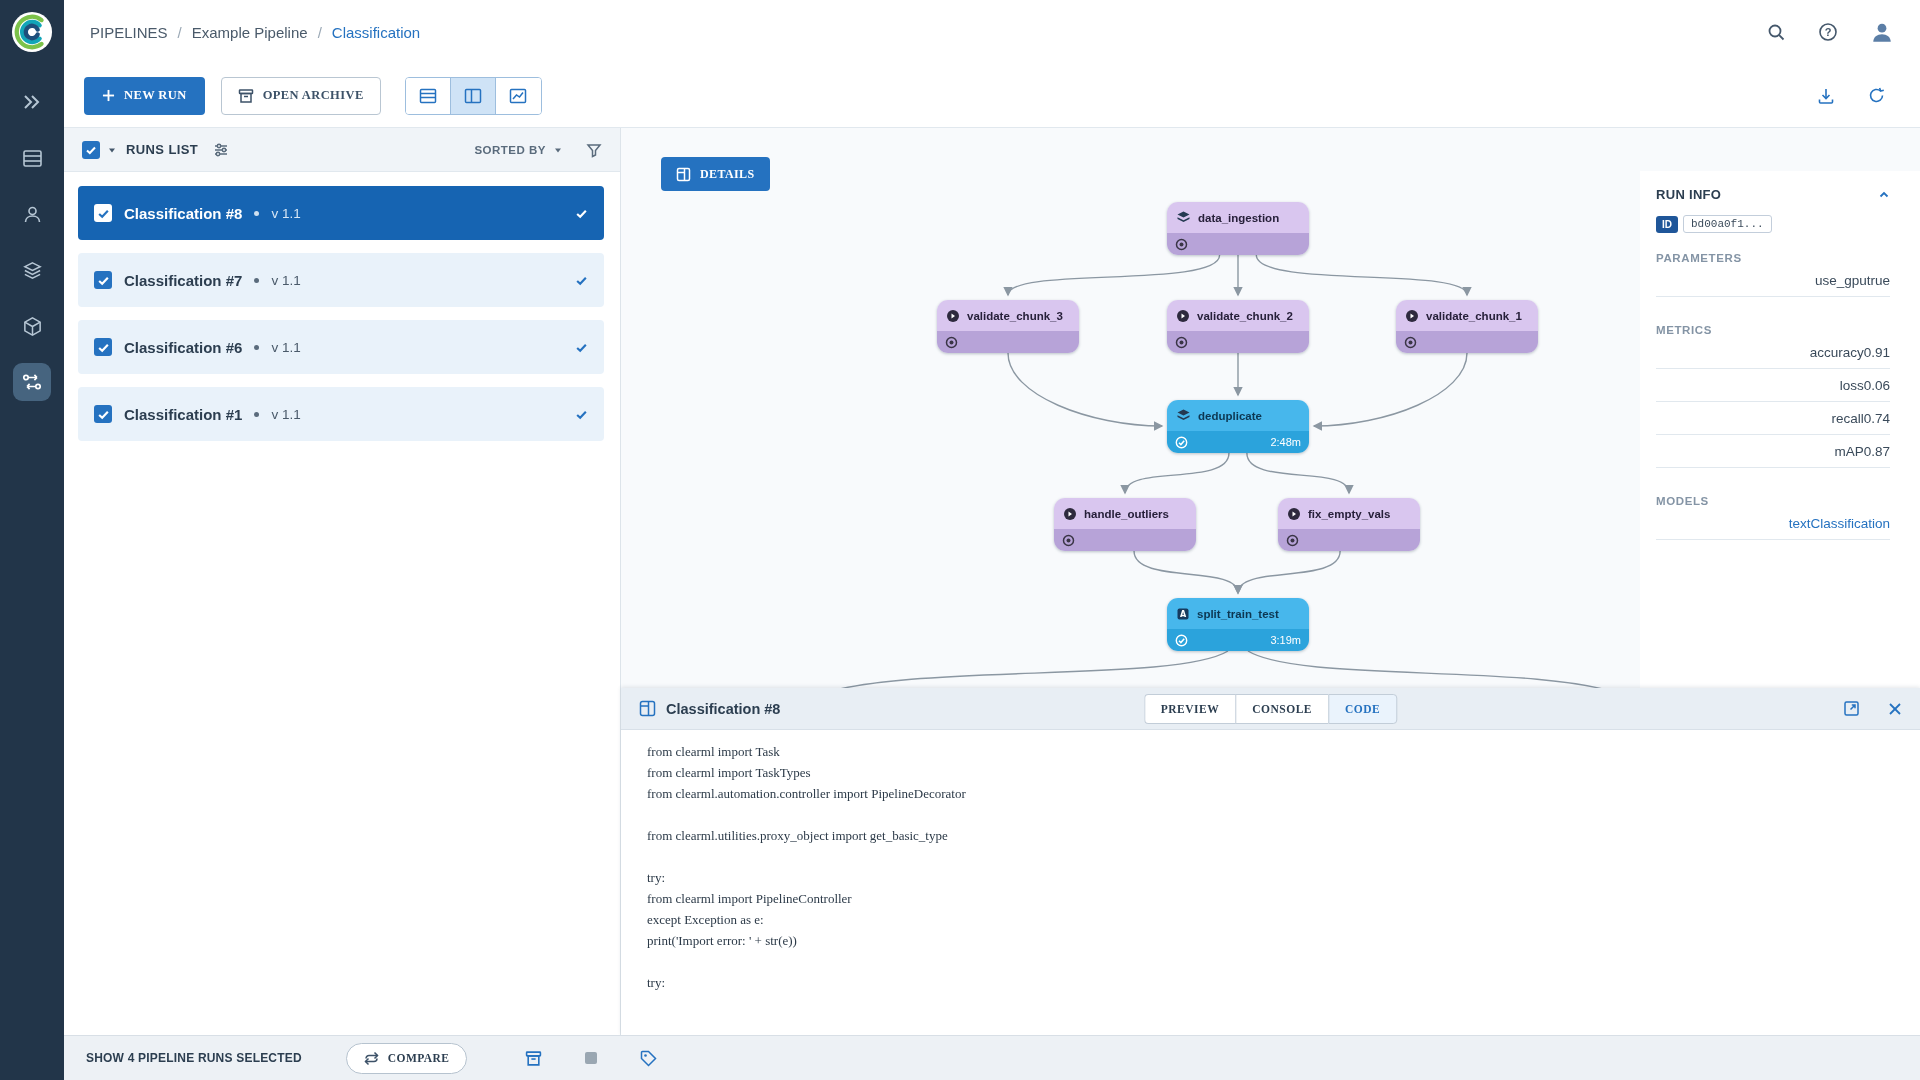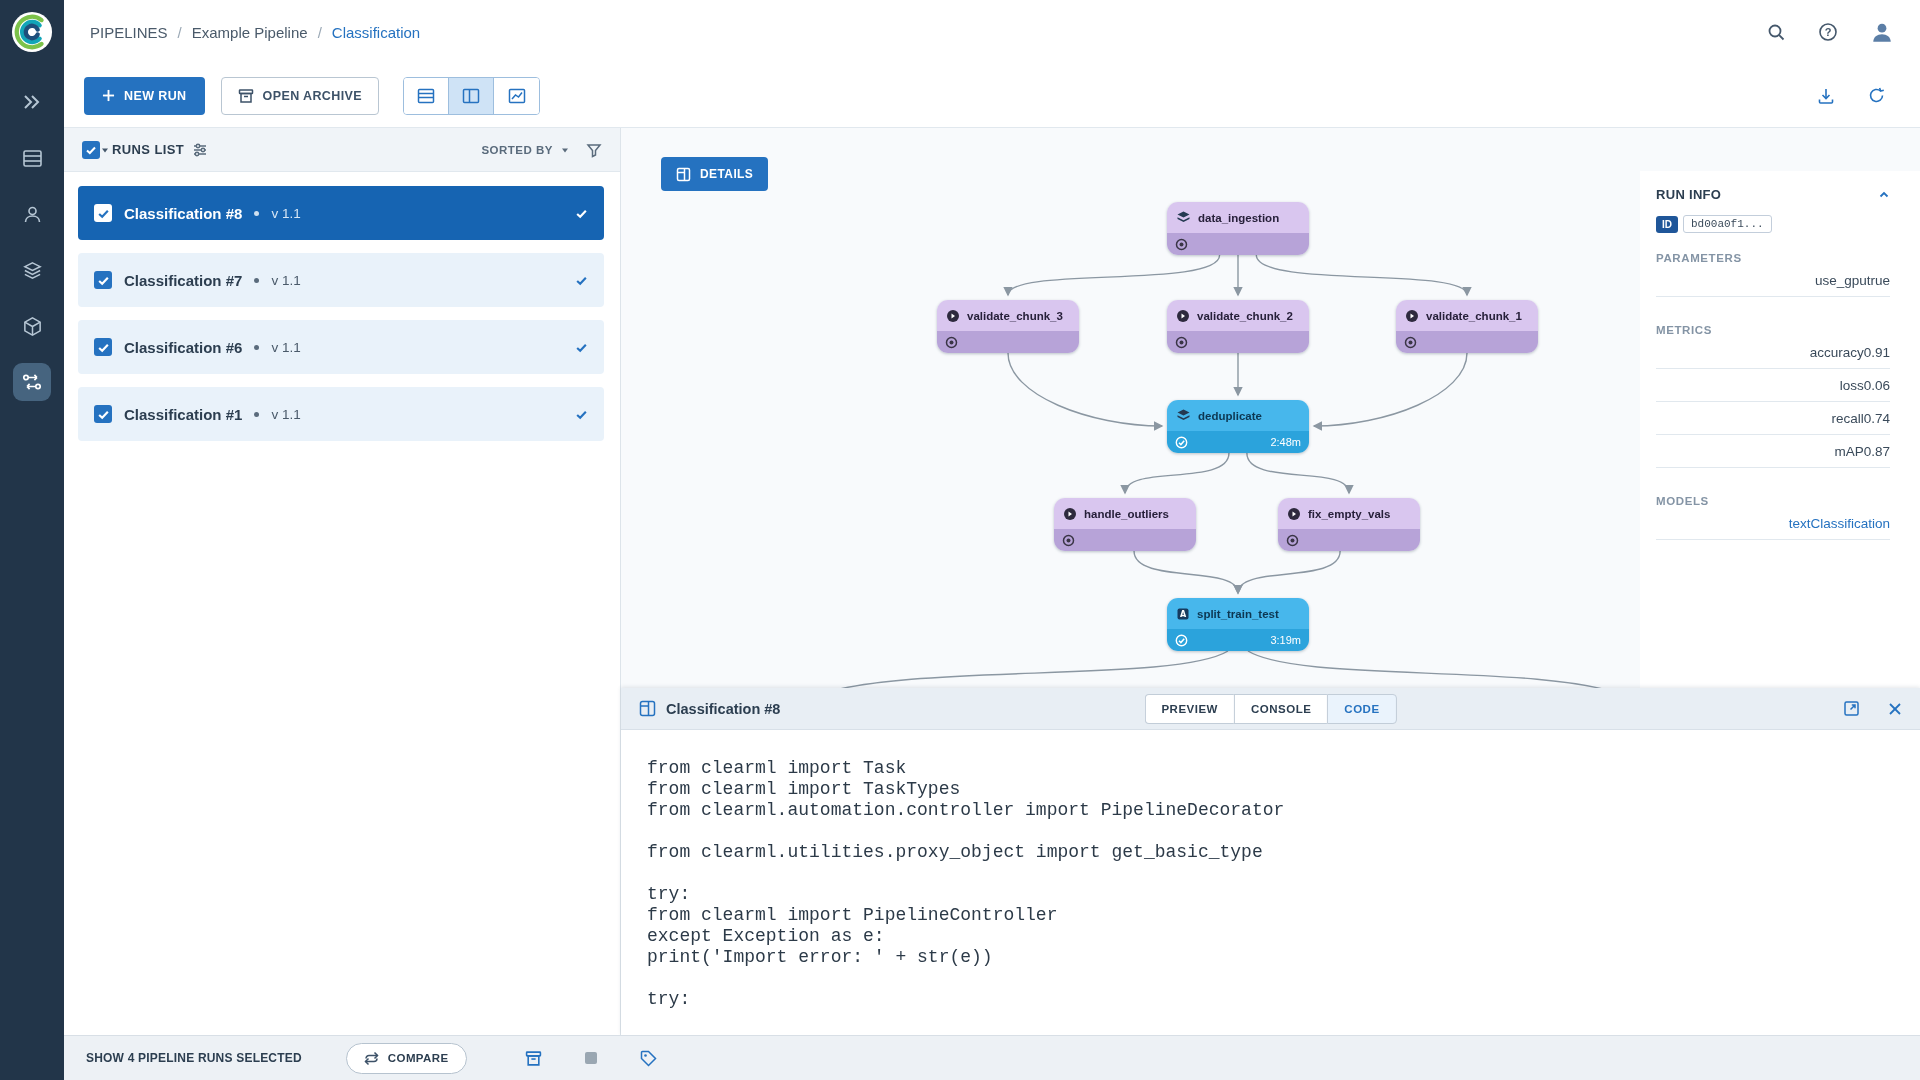--- a/index.html
+++ b/index.html
@@ -1,18 +1,18 @@
 <!DOCTYPE html>
 <html><head>
 <meta charset="utf-8">
 <style>
 *{margin:0;padding:0;box-sizing:border-box}
 html,body{width:1920px;height:1080px}
 body{font-family:"Liberation Sans",sans-serif;background:#fff;overflow:hidden;position:relative;color:#2c3e50}
-button{font-family:Liberation Sans, sans-serif;border:none;background:none;cursor:pointer}
+button{font-family:Liberation Serif, serif;border:none;background:none;cursor:pointer}
 svg{display:block}
 
 .sidebar{position:absolute;left:0;top:0;bottom:0;width:64px;background:#223549;display:flex;flex-direction:column;align-items:center;z-index:30}
 .logo{width:42px;height:42px;margin:11px 0 30px;cursor:pointer}
 .side-icon{width:38px;height:38px;display:flex;align-items:center;justify-content:center;color:#b6c6d4;margin-bottom:18px;border-radius:9px;cursor:pointer}
 .side-icon.active{background:#46647f;color:#fff}
 
 .topbar{position:absolute;left:64px;top:0;right:0;height:64px;background:#fff;display:flex;align-items:center;padding:0 26px;z-index:20}
 .breadcrumb{display:flex;align-items:center;gap:10px;font-size:15px}
 .bc-item{color:#4a5a6a;cursor:pointer}
@@ -26,21 +26,21 @@
 .btn-primary{background:#2572c0;color:#fff;height:38px;border-radius:4px;padding:0 18px;font-size:12.5px;font-weight:bold;letter-spacing:.4px;display:flex;align-items:center;gap:9px}
 .btn-outline{height:38px;border:1px solid #b9c6d2;border-radius:4px;padding:0 16px;margin-left:16px;font-size:12.5px;font-weight:bold;letter-spacing:.4px;color:#3d5268;display:flex;align-items:center;gap:9px;background:#fff}
 .view-toggle{display:flex;margin-left:24px;border:1px solid #9dbede;border-radius:4px;overflow:hidden}
 .view-toggle button{width:45px;height:36px;display:flex;align-items:center;justify-content:center;color:#2572c0;background:#fff;border-right:1px solid #9dbede}
 .view-toggle button:last-child{border-right:none}
 .view-toggle button.active{background:#cfe3f6}
 .toolbar-right{margin-left:auto;display:flex;gap:32px;color:#2572c0;align-items:center;padding-right:14px}
 .toolbar-right span{cursor:pointer}
 
 .runs-panel{position:absolute;left:64px;top:128px;width:557px;bottom:45px;background:#fff;border-right:1px solid #dde4ea;z-index:10}
-.runs-header{height:44px;background:#f0f4f8;display:flex;align-items:center;padding:0 18px;border-bottom:1px solid #e1e8ee}
+.runs-header{height:44px;background:#f0f4f8;display:flex;align-items:center;padding:0 18px;gap:7px;border-bottom:1px solid #e1e8ee}
 .runs-title{font-size:13px;font-weight:bold;letter-spacing:.4px;color:#2c3e50;margin:0 8px 0 2px}
 .cb{width:18px;height:18px;border-radius:3px;background:#2572c0;color:#fff;display:inline-flex;align-items:center;justify-content:center;flex:none;cursor:pointer}
 .cb-inv{background:#fff;color:#2572c0}
 .hdr-caret{color:#44576b;cursor:pointer}
 .col-icon{color:#5a6b7c;cursor:pointer}
 .sorted-by{margin-left:auto;display:flex;align-items:center;gap:7px;font-size:11.5px;font-weight:bold;letter-spacing:.5px;color:#5a6b7c;cursor:pointer}
 .filter-i{color:#5a6b7c;margin-left:16px;cursor:pointer}
 .runs-list{padding:14px 16px 0 14px}
 .run-row{height:54px;border-radius:4px;background:#e9f2fa;margin-bottom:13px;display:flex;align-items:center;padding:0 16px;gap:12px;cursor:pointer}
 .run-row.selected{background:#1664b2}
@@ -81,21 +81,21 @@
 .cp-header{height:42px;background:#e8eef4;display:flex;align-items:center;padding:0 18px;position:relative;border-bottom:1px solid #d8e0e8}
 .cp-icon{color:#2572c0}
 .cp-title{font-size:14.5px;font-weight:bold;color:#2c3e50;margin-left:10px}
 .cp-tabs{position:absolute;left:50%;top:50%;transform:translate(-50%,-50%);display:flex}
 .cp-tab{height:30px;padding:0 16px;font-size:11.5px;font-weight:bold;letter-spacing:.5px;background:#fff;border:1px solid #c2cdd8;border-right:none;color:#2c3e50}
 .cp-tab:first-child{border-radius:4px 0 0 4px}
 .cp-tab:last-child{border-radius:0 4px 4px 0;border-right:1px solid #c2cdd8}
 .cp-tab.active{color:#2572c0;background:#eaf3fc}
 .cp-actions{margin-left:auto;display:flex;gap:28px;color:#2572c0;align-items:center}
 .cp-actions span{cursor:pointer}
-.cp-code{padding:28px 20px 0 26px;font-family:Liberation Mono, monospace;font-size:18px;line-height:21px;color:#2c3a48;white-space:pre}
+.cp-code{padding:11px 20px 0 26px;font-family:Liberation Serif, serif;font-size:13px;line-height:21px;color:#2c3a48;white-space:pre}
 
 .bottombar{position:absolute;left:64px;right:0;bottom:0;height:45px;background:#edf1f5;border-top:1px solid #d8dfe6;display:flex;align-items:center;padding:0 22px;z-index:25}
 .bb-status{font-size:12px;font-weight:bold;color:#2c3e50;letter-spacing:.2px}
 .compare-btn{margin-left:44px;height:31px;border:1px solid #b6c3cf;border-radius:16px;background:#fff;padding:0 17px;display:flex;align-items:center;gap:9px;font-size:11.5px;font-weight:bold;letter-spacing:.4px;color:#2c3e50}
 .compare-btn svg{color:#3d5268}
 .bb-icons{display:flex;align-items:center;gap:42px;margin-left:58px}
 .bb-icon{color:#2572c0;display:flex;cursor:pointer}
 .bb-icon.disabled{color:#9aa7b2}
 </style>
 </head>

